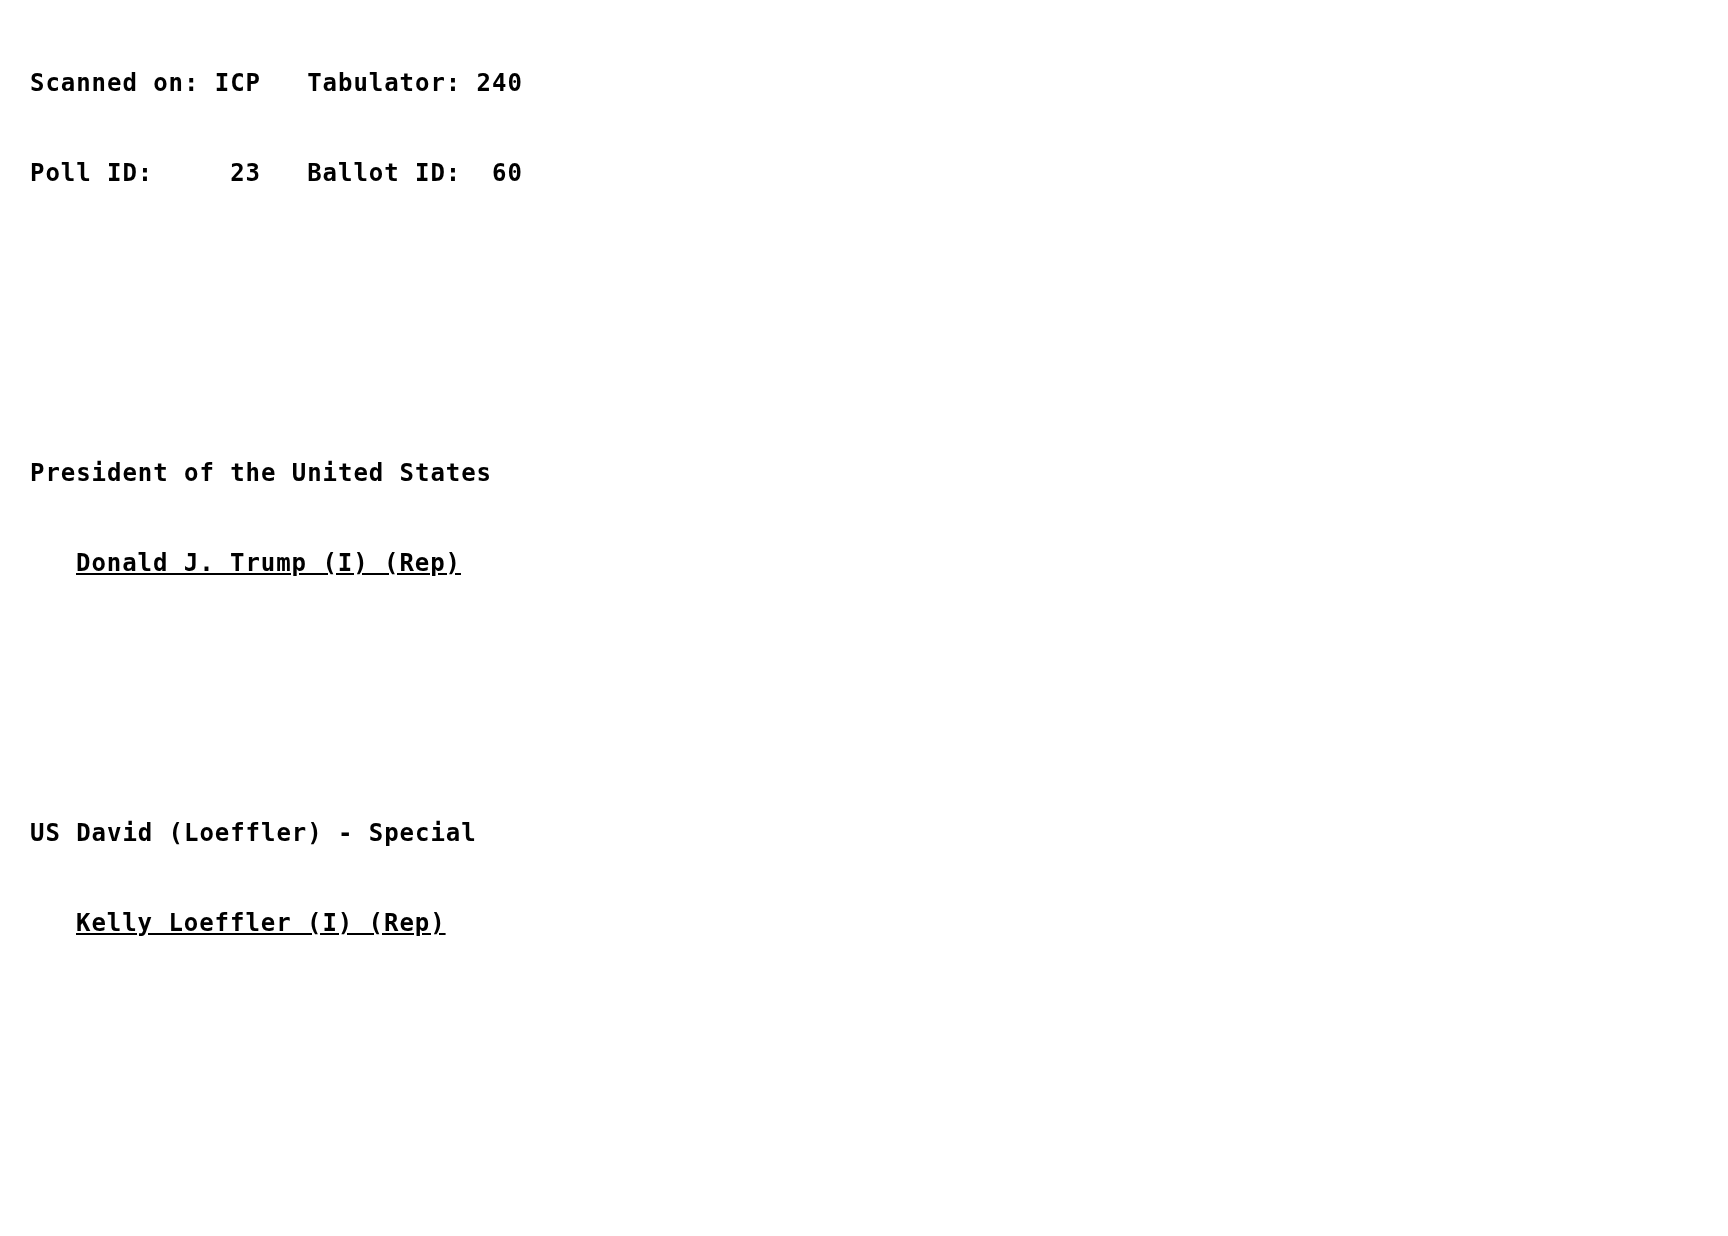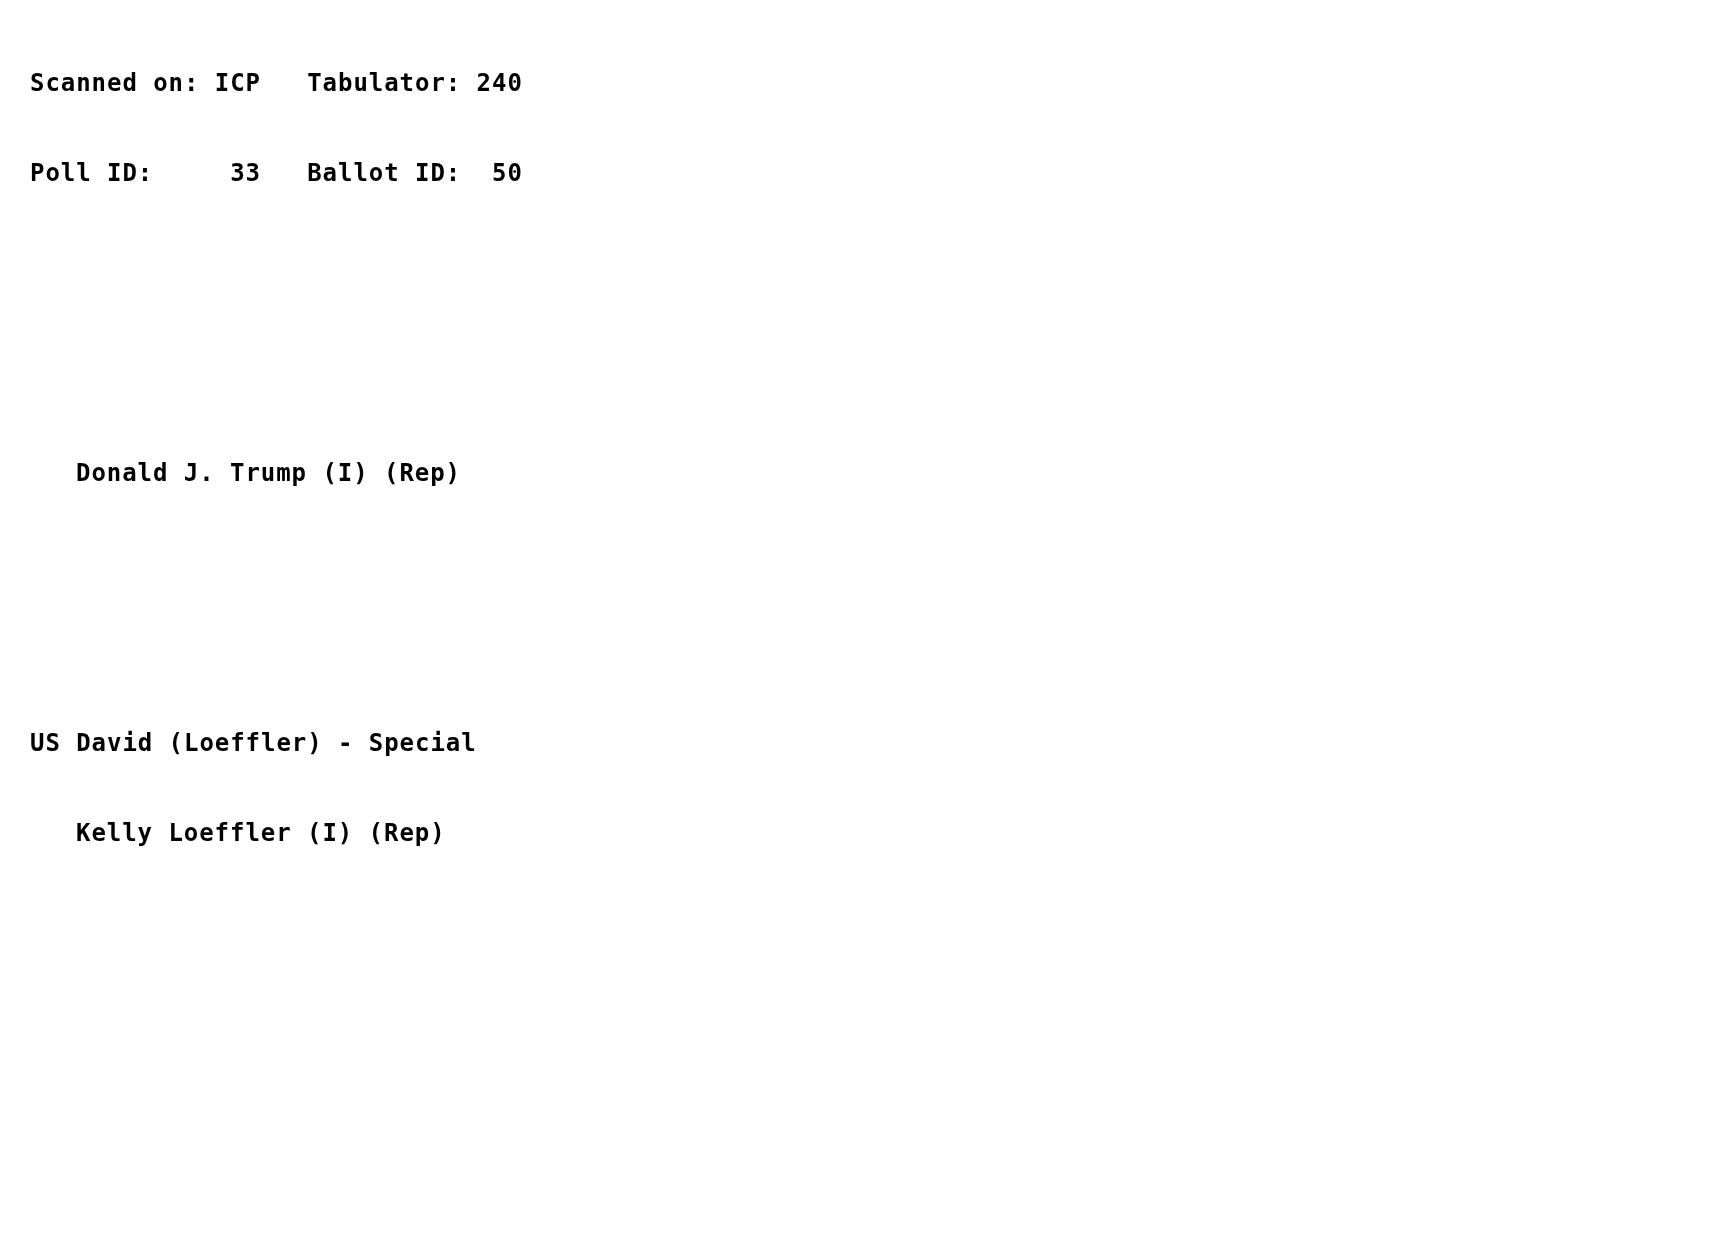--- a/index.html
+++ b/index.html
@@ -24,35 +24,37 @@
     line-height: 30px;
     letter-spacing: 0.95px;
     color: #000000;
     white-space: pre;
   }
   .line {
     height: 30px;
   }
   .selection {
     padding-left: 46px;
+    text-decoration: underline;
   }
   .spacer {
     height: 30px;
   }
 </style>
 </head>
 <body>
 
 <div class="page">
   <div class="report">
     <div class="line header-line">Scanned on: ICP   Tabulator: 240</div>
-    <div class="line header-line">Poll ID:     33   Ballot ID:  50</div>
+    <div class="line header-line">Poll ID:     23   Ballot ID:  60</div>
     <div class="spacer"></div>
     <div id="contest-list">
   <div class="contest-block">
+    <div class="line contest-name">President of the United States</div>
     <div class="line selection">Donald J. Trump (I) (Rep)</div>
   </div>
 
 
   <div class="contest-block">
     <div class="line contest-name">US David (Loeffler) - Special</div>
     <div class="line selection">Kelly Loeffler (I) (Rep)</div>
   </div>
 
   

